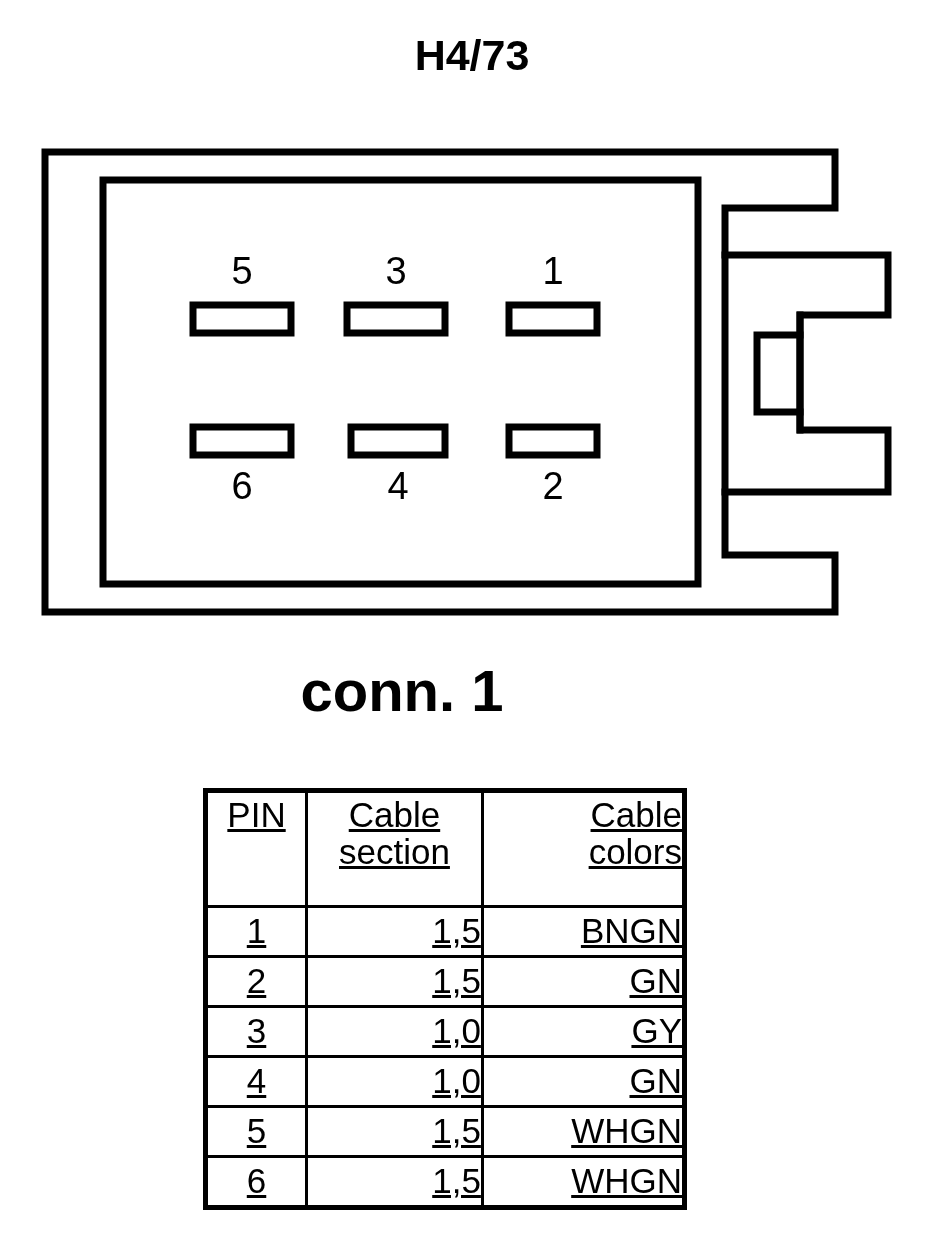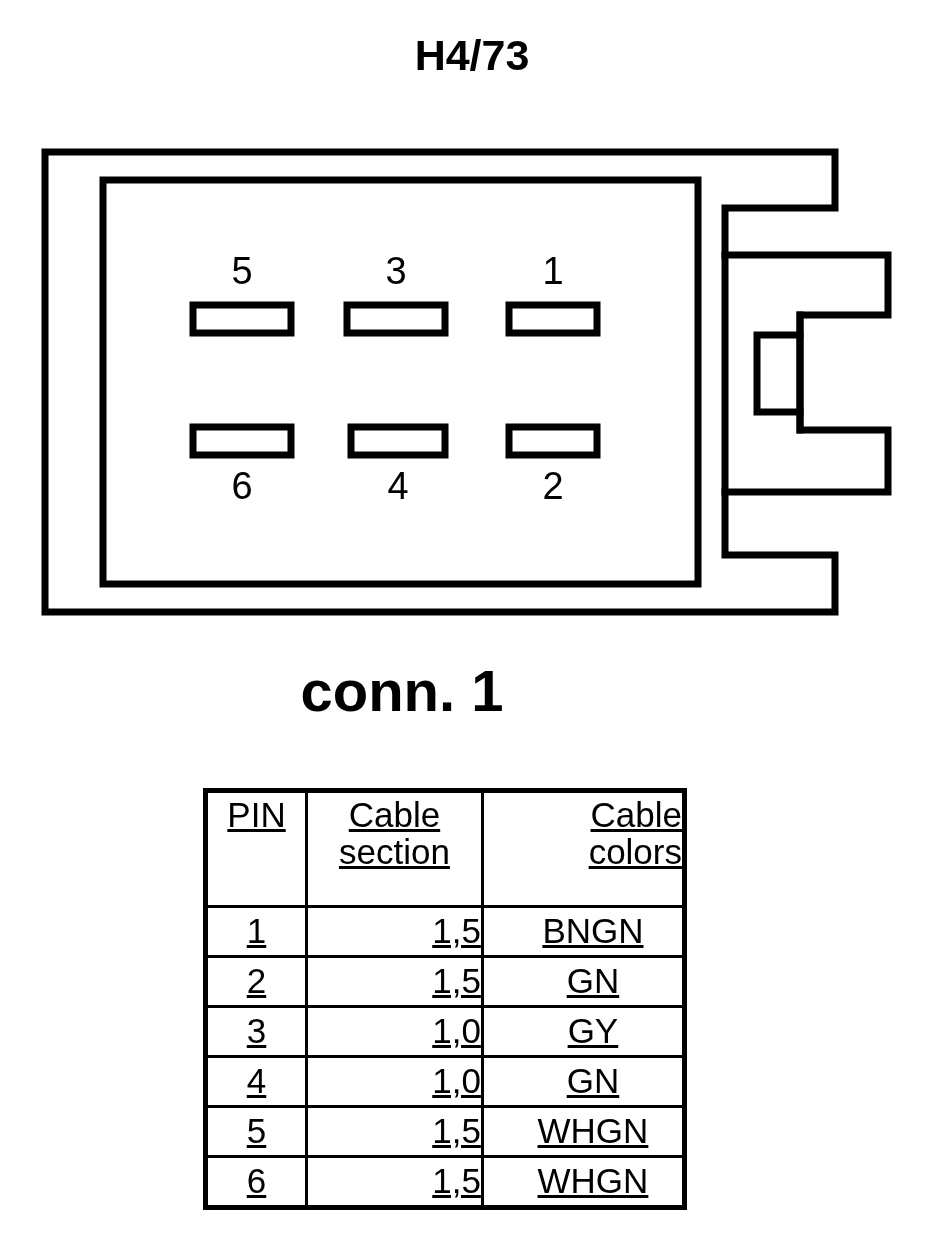--- a/index.html
+++ b/index.html
@@ -95,21 +95,21 @@
     vertical-align: top;
     padding-top: 4px;
   }
   table.pin-table th.h-pin    { text-align: center; }
   table.pin-table th.h-cross  { text-align: center; }
   table.pin-table th.h-colors { text-align: right; }
 
   table.pin-table tbody td { height: 47px; }
   table.pin-table td.t-pin    { text-align: center; }
   table.pin-table td.t-cross  { text-align: right; padding-left: 12px; }
-  table.pin-table td.t-colors { text-align: center; padding-left: 20px; margin-left: 30px; }
+  table.pin-table td.t-colors { text-align: right; padding-left: 20px; margin-left: 30px; }
 </style>
 </head>
 <body>
 
 <div id="page">
 
   <div class="title">H4/73</div>
 
   <div id="connector">
     <svg width="944" height="500" viewBox="0 0 944 500" xmlns="http://www.w3.org/2000/svg">

